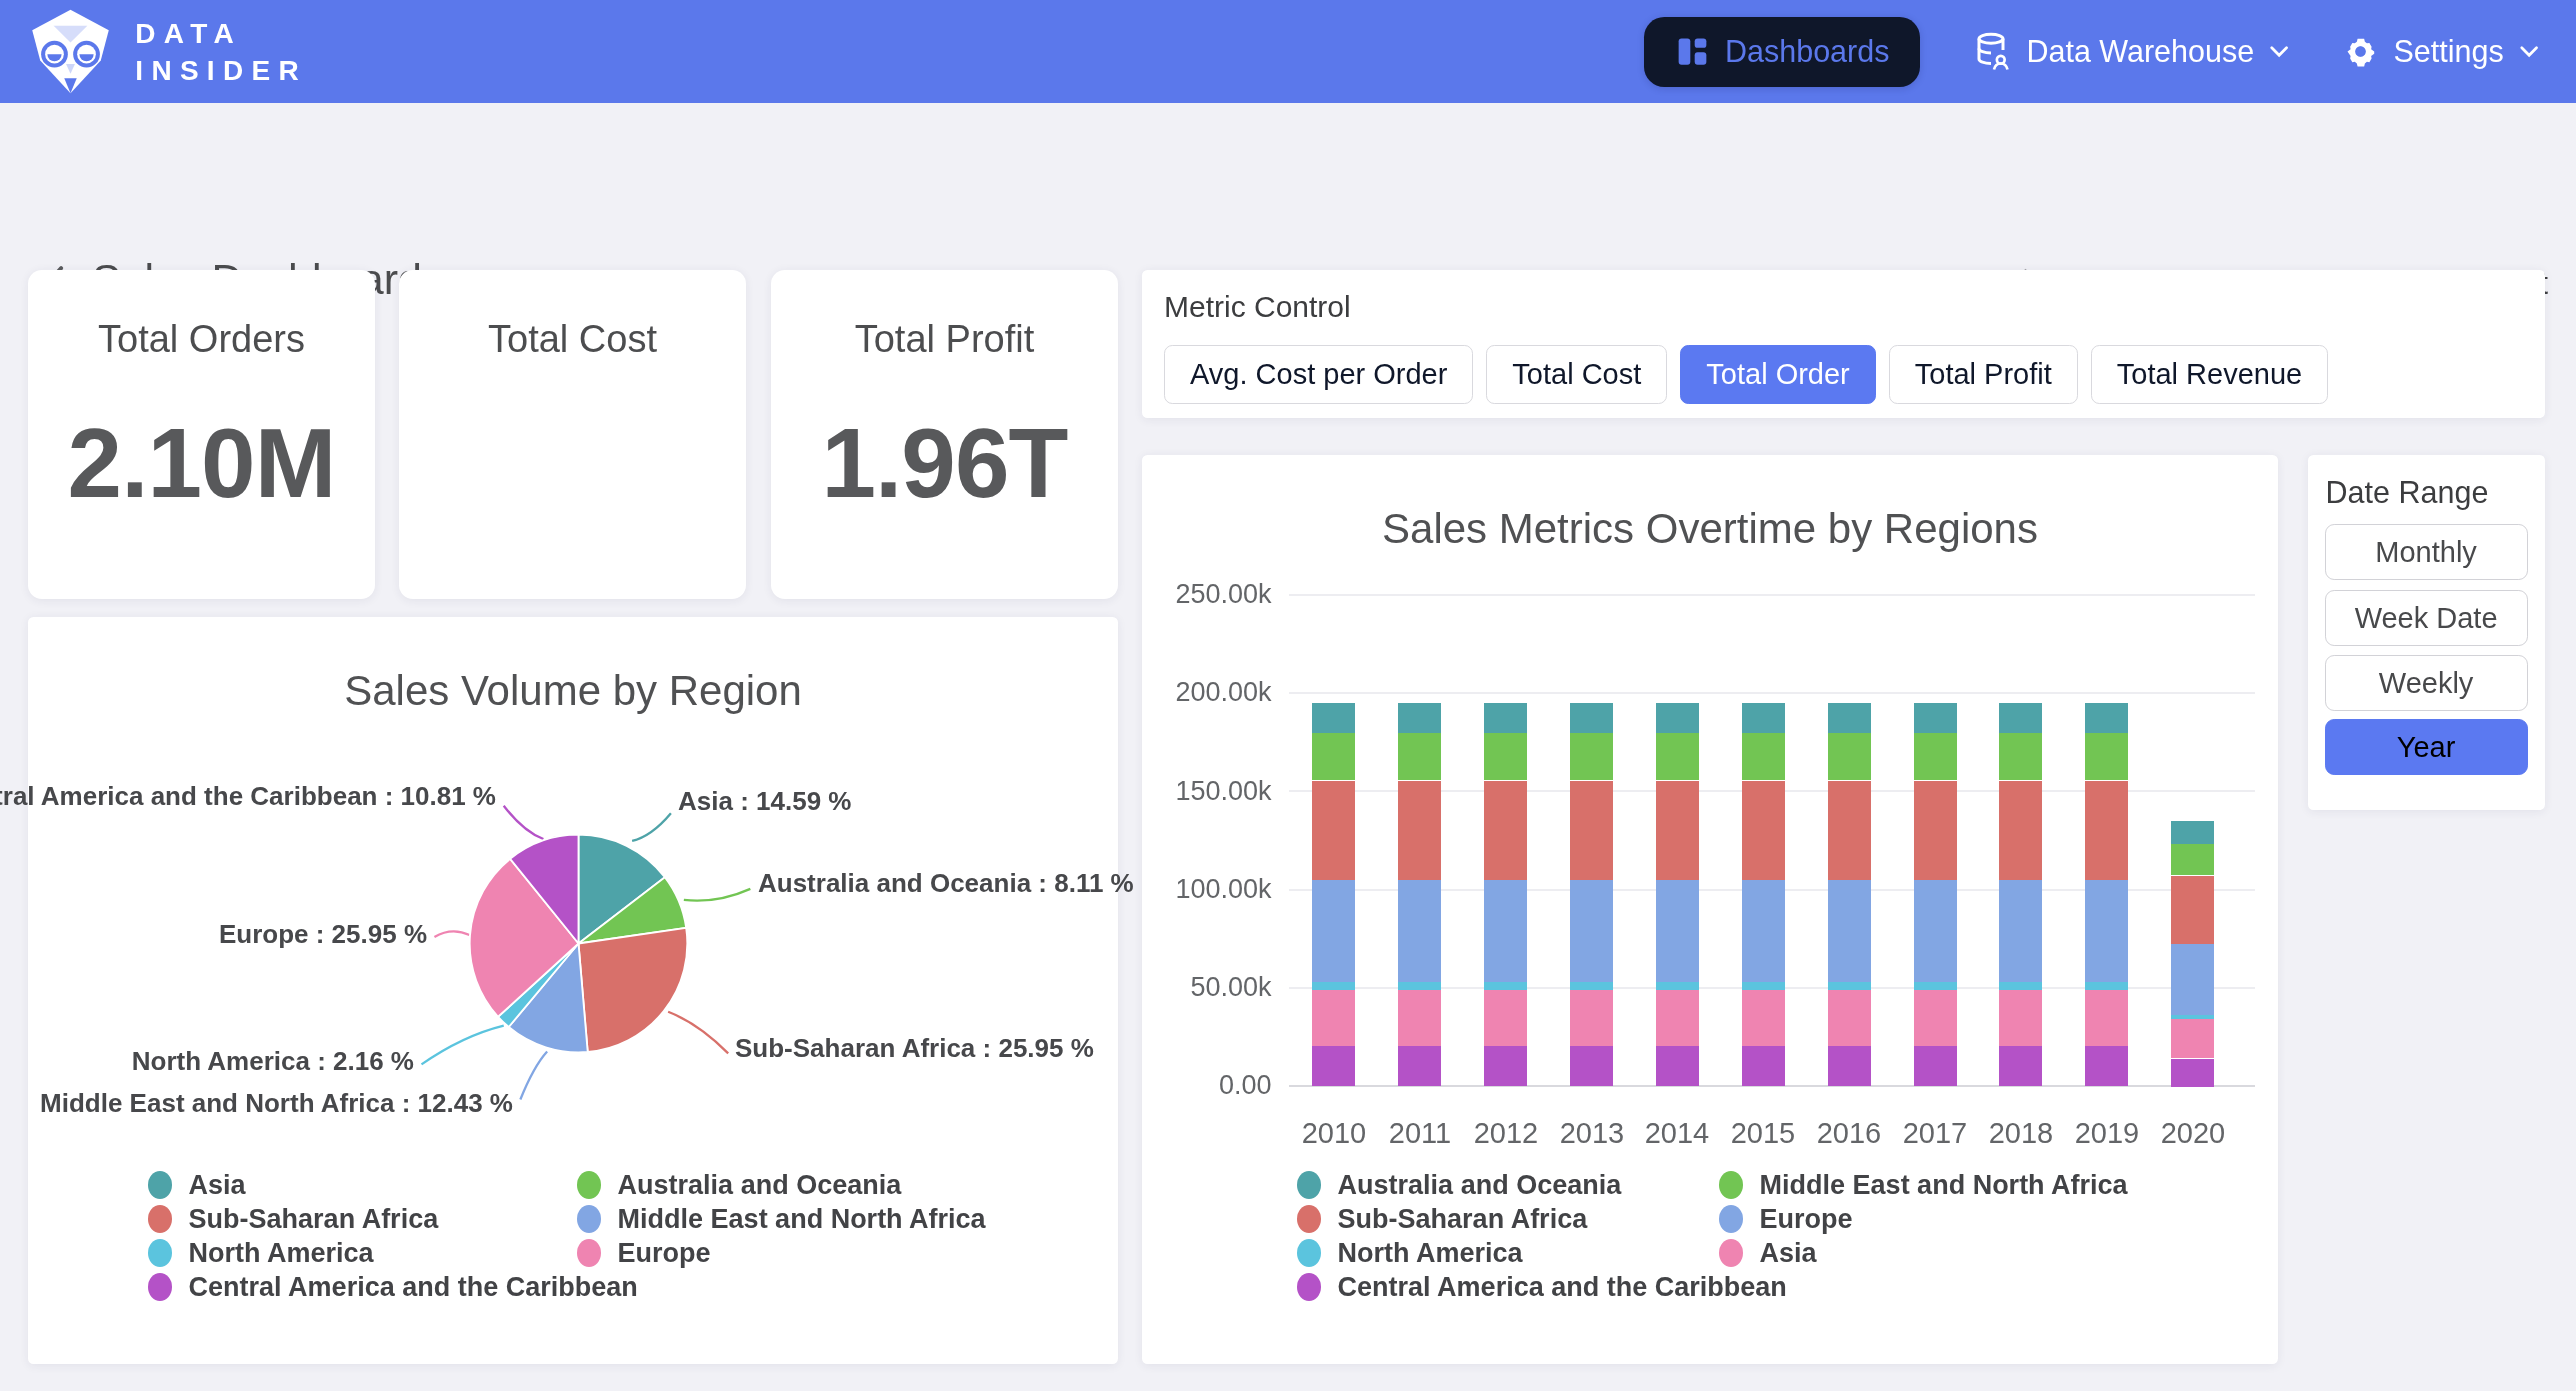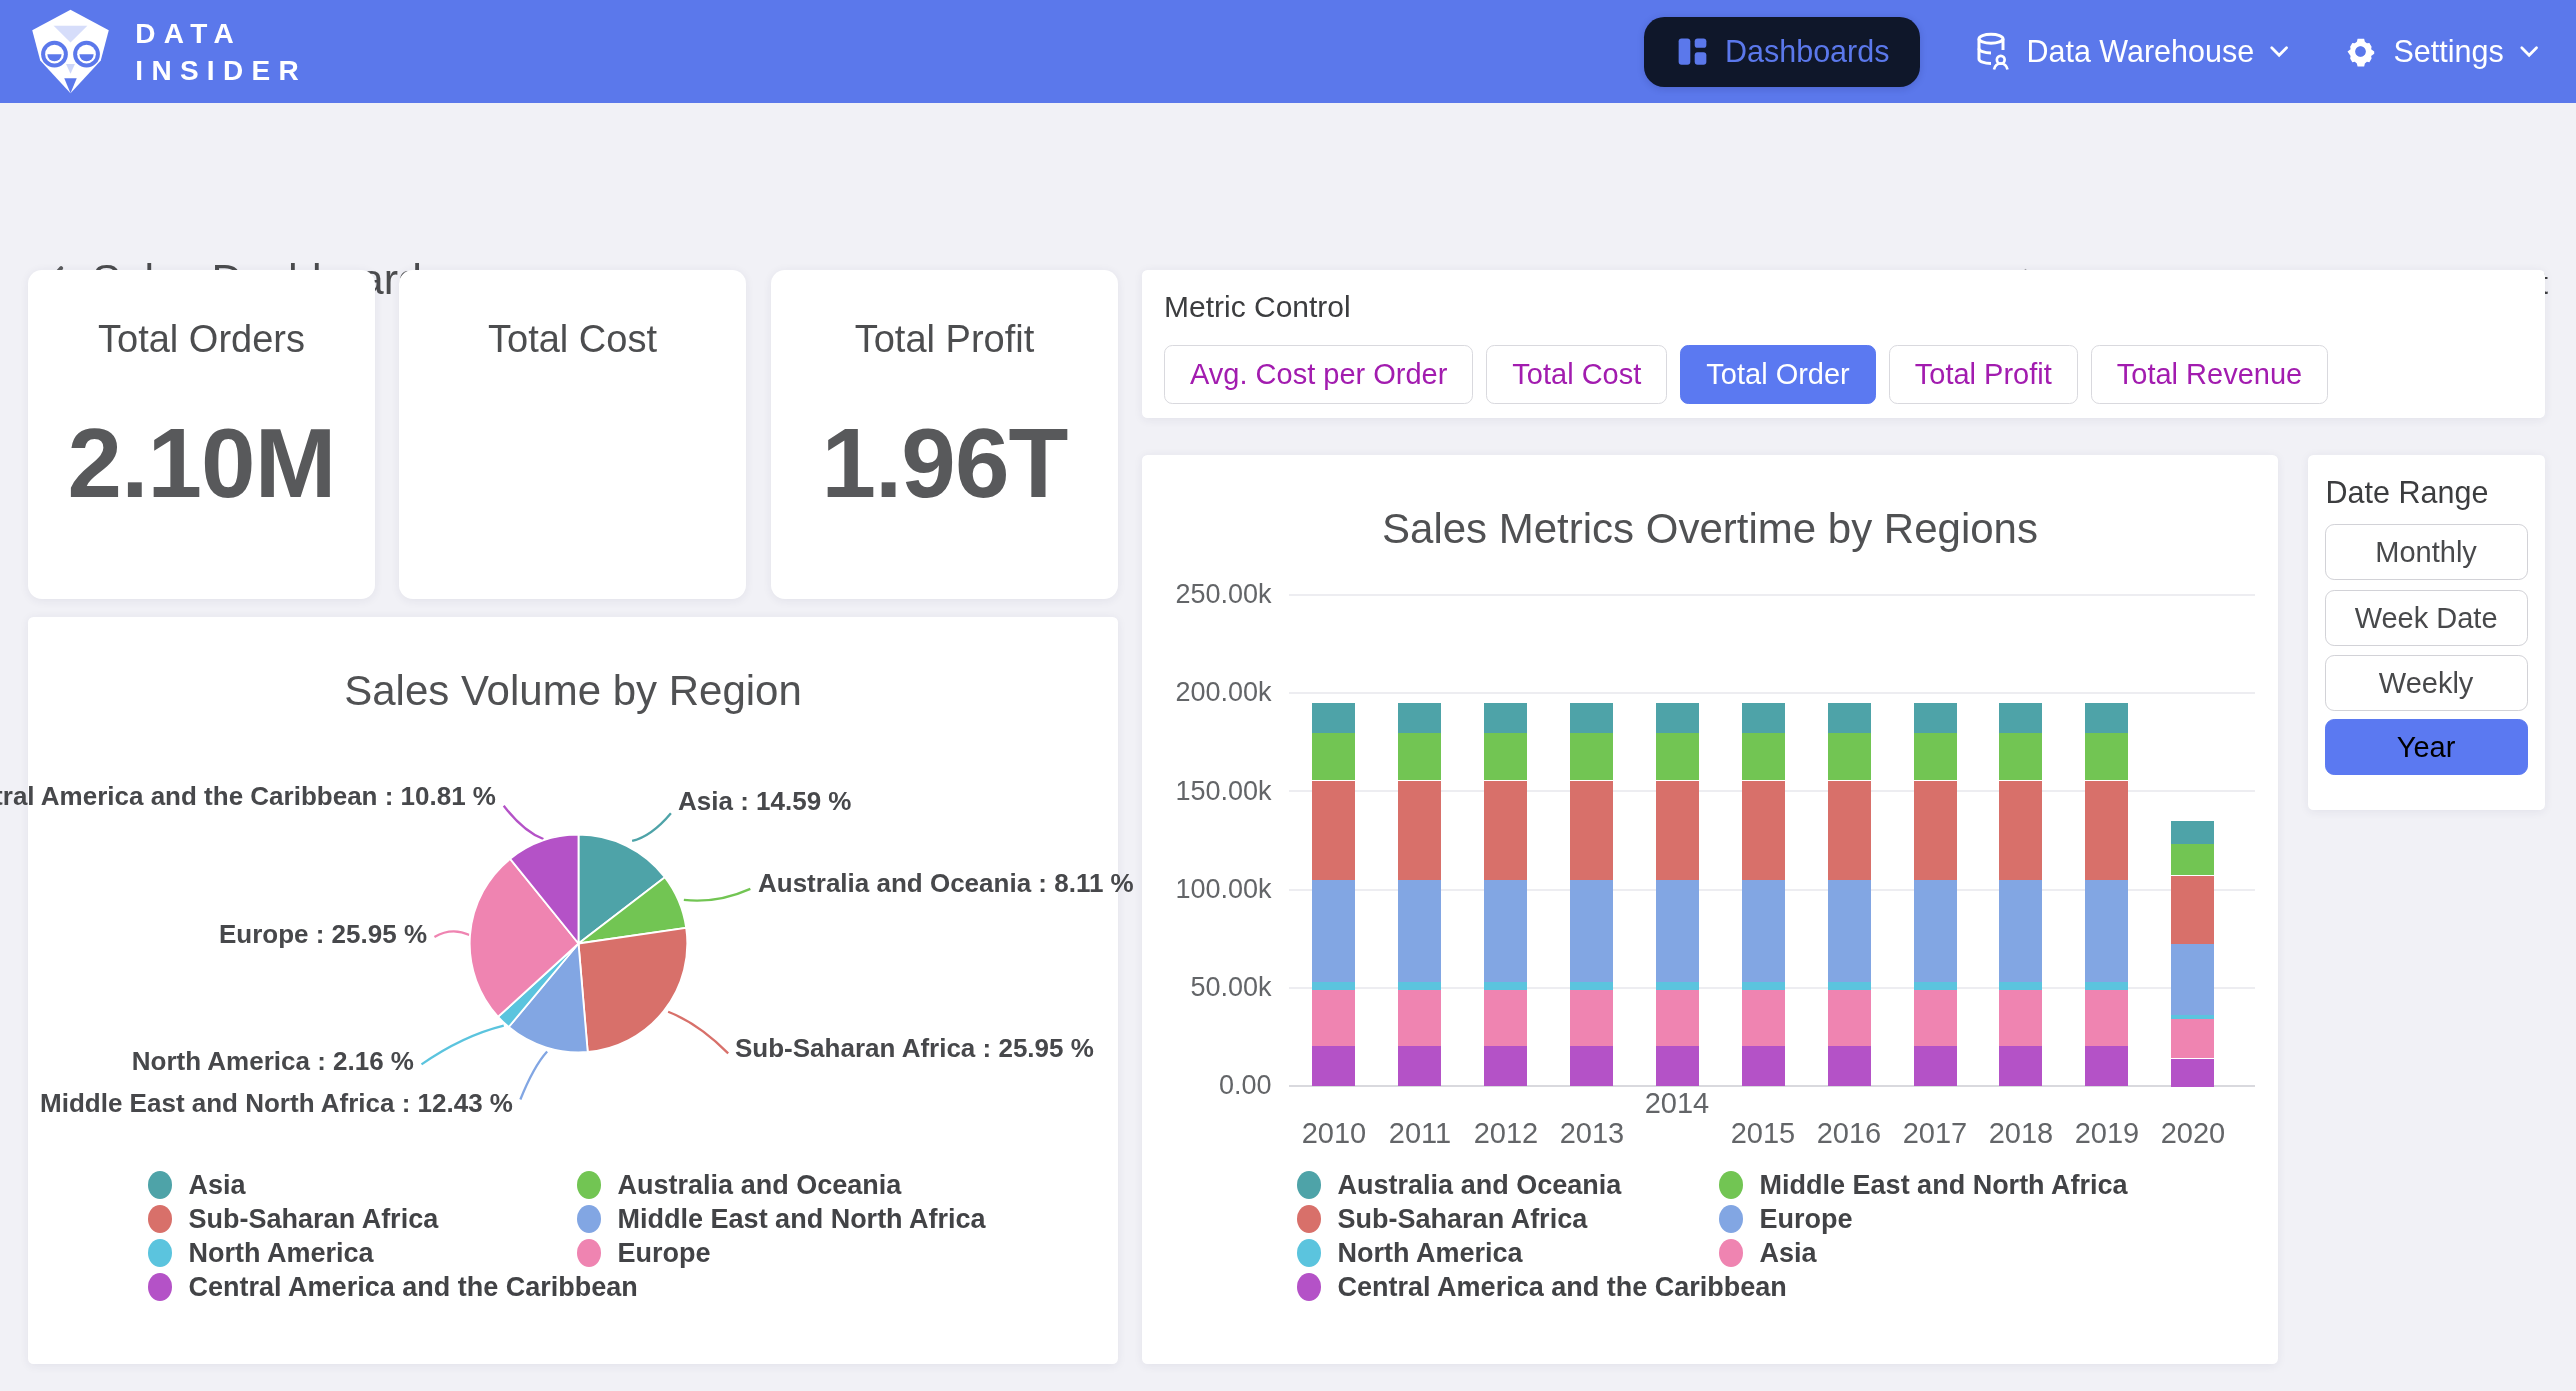--- a/index.html
+++ b/index.html
@@ -41,21 +41,21 @@
   .kpi-label { position:absolute; left:0; top:48px; width:100%; text-align:center;
     font-size:38px; color:#4c4d4f; }
   .kpi-value { position:absolute; left:0; top:137px; width:100%; text-align:center;
     font-size:98px; font-weight:700; color:#58595b; letter-spacing:-0.9px; }
 
   
   .metric-card { left:1142px; top:270px; width:1403px; height:148px; }
   .metric-title { position:absolute; left:22px; top:20.3px; font-size:30px; color:#3c3d3f; }
   .metric-row { position:absolute; left:22px; top:75px; display:flex; gap:13px; }
   .metric-btn { height:59px; padding:0 25px; display:flex; align-items:center; justify-content:center;
-    background:#fff; border:1.8px solid #d9d9de; border-radius:8.3px; font-size:29px; color:#a21caf; cursor:pointer; }
+    background:#fff; border:1.8px solid #d9d9de; border-radius:8.3px; font-size:29px; color:#0f172a; cursor:pointer; }
   .metric-btn.selected { background:#5B79F1; border-color:#5B79F1; color:#fff; }
 
   
   .pie-card { left:28px; top:617px; width:1090px; height:747px; }
   .chart-title { position:absolute; left:0; top:50px; width:100%; text-align:center;
     font-size:42px; color:#505153; }
   .pie-svg { position:absolute; left:438px; top:214px; }
   .callout { position:absolute; font-size:26px; font-weight:bold; color:#47484b; white-space:nowrap; height:31px; line-height:31px; }
   .pie-lines { position:absolute; left:0; top:0; pointer-events:none; }
 
@@ -314,21 +314,21 @@
         <div class="bar-seg" style="left: 428px; width: 43px; top: 278px; height: 47px; background: rgb(114, 197, 83);"></div>
         <div class="bar-seg" style="left: 428px; width: 43px; top: 248px; height: 30px; background: rgb(78, 163, 168);"></div>
         <div class="xtick" style="left: 407px; top: 662px;">2013</div>
         <div class="bar-seg" style="left: 514px; width: 43px; top: 591px; height: 40px; background: rgb(180, 82, 199);"></div>
         <div class="bar-seg" style="left: 514px; width: 43px; top: 535px; height: 56px; background: rgb(239, 132, 177);"></div>
         <div class="bar-seg" style="left: 514px; width: 43px; top: 527px; height: 7.9px; background: rgb(91, 196, 222);"></div>
         <div class="bar-seg" style="left: 514px; width: 43px; top: 425px; height: 102px; background: rgb(130, 166, 227);"></div>
         <div class="bar-seg" style="left: 514px; width: 43px; top: 326px; height: 99px; background: rgb(216, 112, 106);"></div>
         <div class="bar-seg" style="left: 514px; width: 43px; top: 278px; height: 47px; background: rgb(114, 197, 83);"></div>
         <div class="bar-seg" style="left: 514px; width: 43px; top: 248px; height: 30px; background: rgb(78, 163, 168);"></div>
-        <div class="xtick" style="left: 492px; top: 632px;">2014</div>
+        <div class="xtick" style="left: 492px; top: 662px;">2014</div>
         <div class="bar-seg" style="left: 600px; width: 43px; top: 591px; height: 40px; background: rgb(180, 82, 199);"></div>
         <div class="bar-seg" style="left: 600px; width: 43px; top: 535px; height: 56px; background: rgb(239, 132, 177);"></div>
         <div class="bar-seg" style="left: 600px; width: 43px; top: 527px; height: 7.9px; background: rgb(91, 196, 222);"></div>
         <div class="bar-seg" style="left: 600px; width: 43px; top: 425px; height: 102px; background: rgb(130, 166, 227);"></div>
         <div class="bar-seg" style="left: 600px; width: 43px; top: 326px; height: 99px; background: rgb(216, 112, 106);"></div>
         <div class="bar-seg" style="left: 600px; width: 43px; top: 278px; height: 47px; background: rgb(114, 197, 83);"></div>
         <div class="bar-seg" style="left: 600px; width: 43px; top: 248px; height: 30px; background: rgb(78, 163, 168);"></div>
         <div class="xtick" style="left: 578px; top: 662px;">2015</div>
         <div class="bar-seg" style="left: 686px; width: 43px; top: 591px; height: 40px; background: rgb(180, 82, 199);"></div>
         <div class="bar-seg" style="left: 686px; width: 43px; top: 535px; height: 56px; background: rgb(239, 132, 177);"></div>

